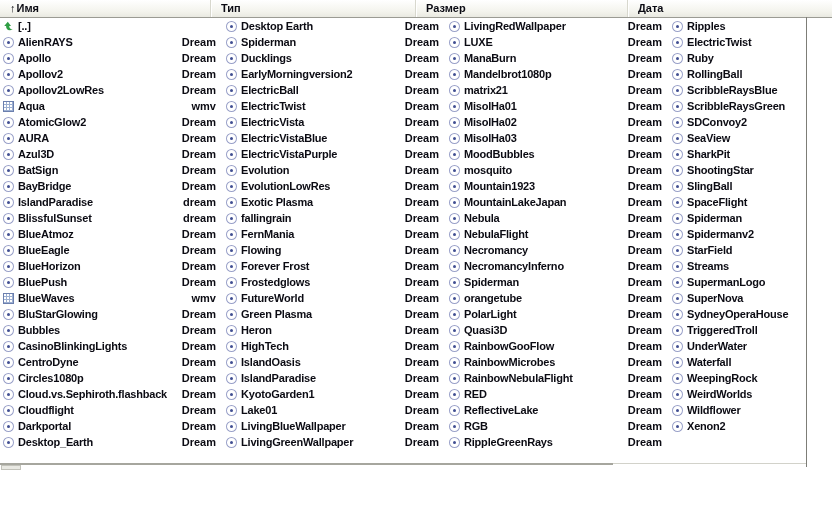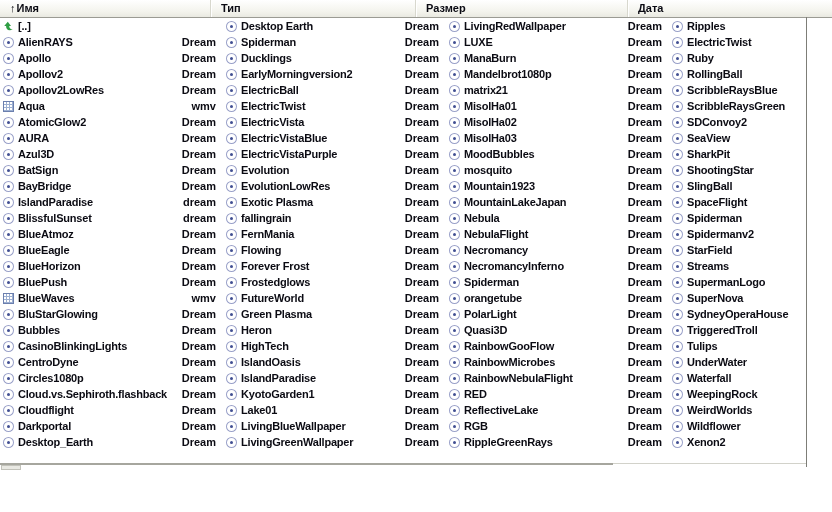--- a/index.html
+++ b/index.html
@@ -598,25 +598,20 @@
           <span class="fname">SydneyOperaHouse</span>
           <span class="ftype"></span>
         </div>
         <div class="row">
           <span class="fic dream"></span>
           <span class="fname">TriggeredTroll</span>
           <span class="ftype"></span>
         </div>
         <div class="row">
           <span class="fic dream"></span>
-          <span class="fname">Tulips</span>
-          <span class="ftype"></span>
-        </div>
-        <div class="row">
-          <span class="fic dream"></span>
           <span class="fname">UnderWater</span>
           <span class="ftype"></span>
         </div>
         <div class="row">
           <span class="fic dream"></span>
           <span class="fname">Waterfall</span>
           <span class="ftype"></span>
         </div>
         <div class="row">
           <span class="fic dream"></span>

